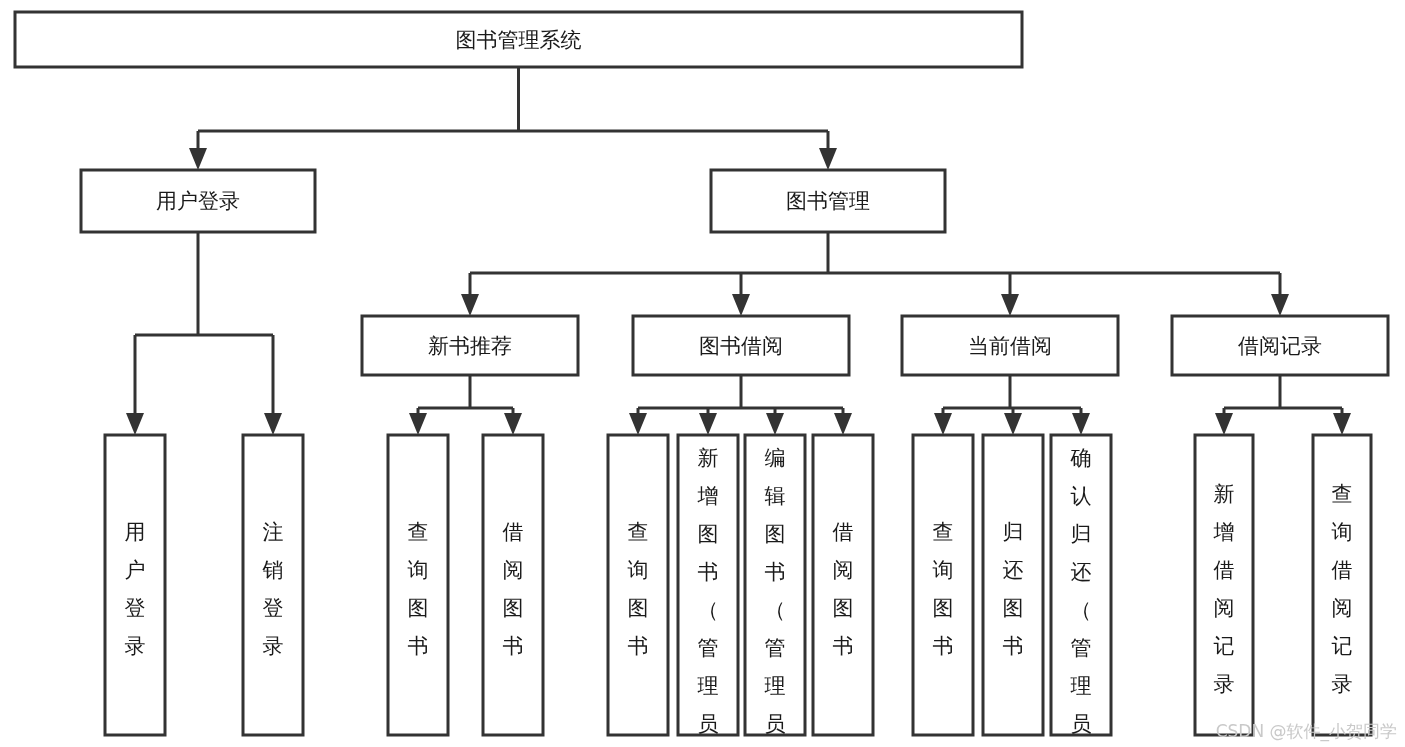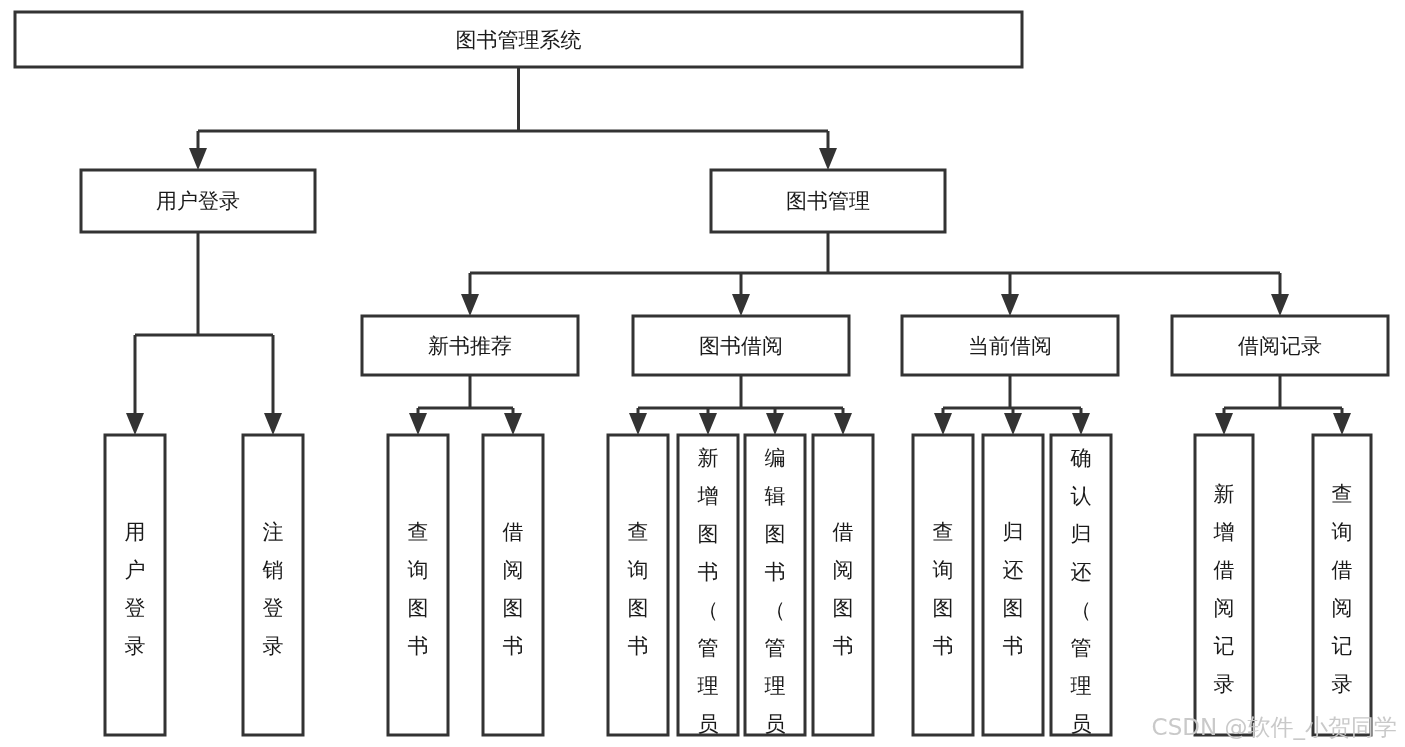--- a/index.html
+++ b/index.html
@@ -48,21 +48,21 @@
   }
   .arrow-head {
     fill: #333333;
     stroke: none;
   }
   .watermark-text {
     position: absolute;
     right: 8px;
     bottom: 4px;
     font-family: "DejaVu Sans", "Liberation Sans", sans-serif;
-    font-size: 23px;
+    font-size: 17px;
     color: #c9c9c9;
     white-space: nowrap;
     user-select: none;
   }
 </style>
 </head>
 <body>
 
 <div id="diagram-root">
   <svg id="diagram-svg" width="1405" height="747" viewBox="0 0 1405 747" xmlns="http://www.w3.org/2000/svg">

